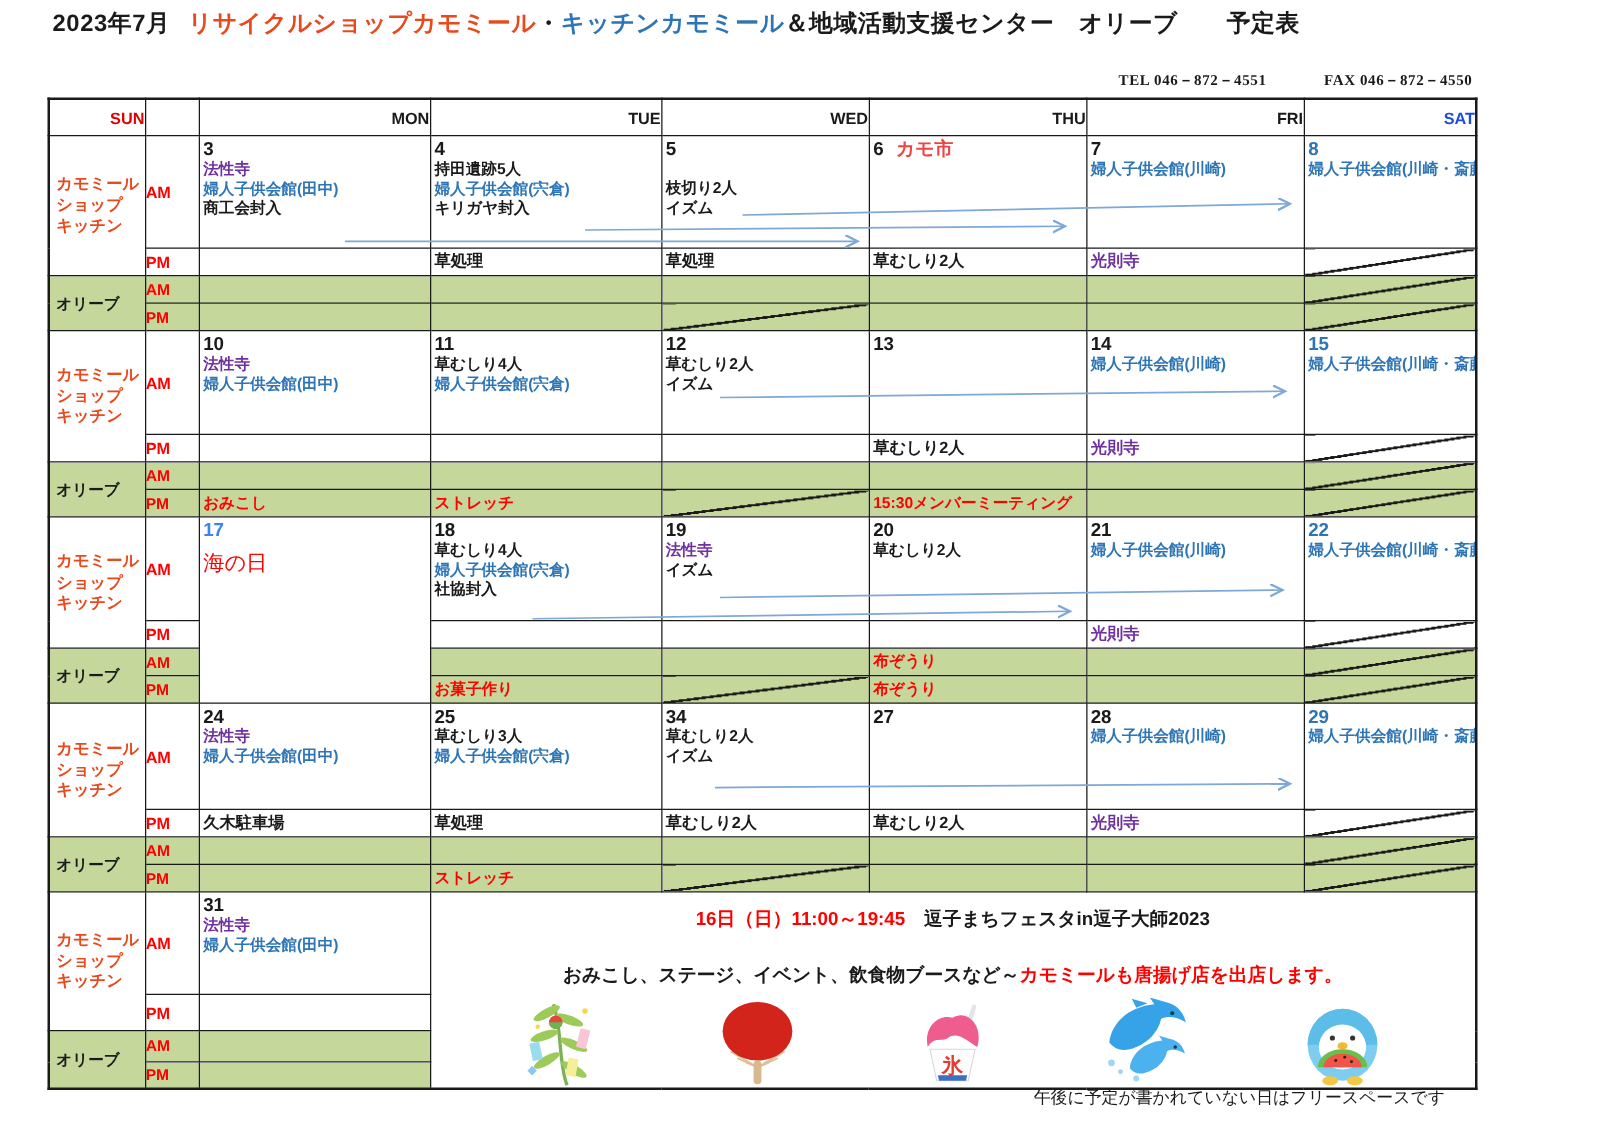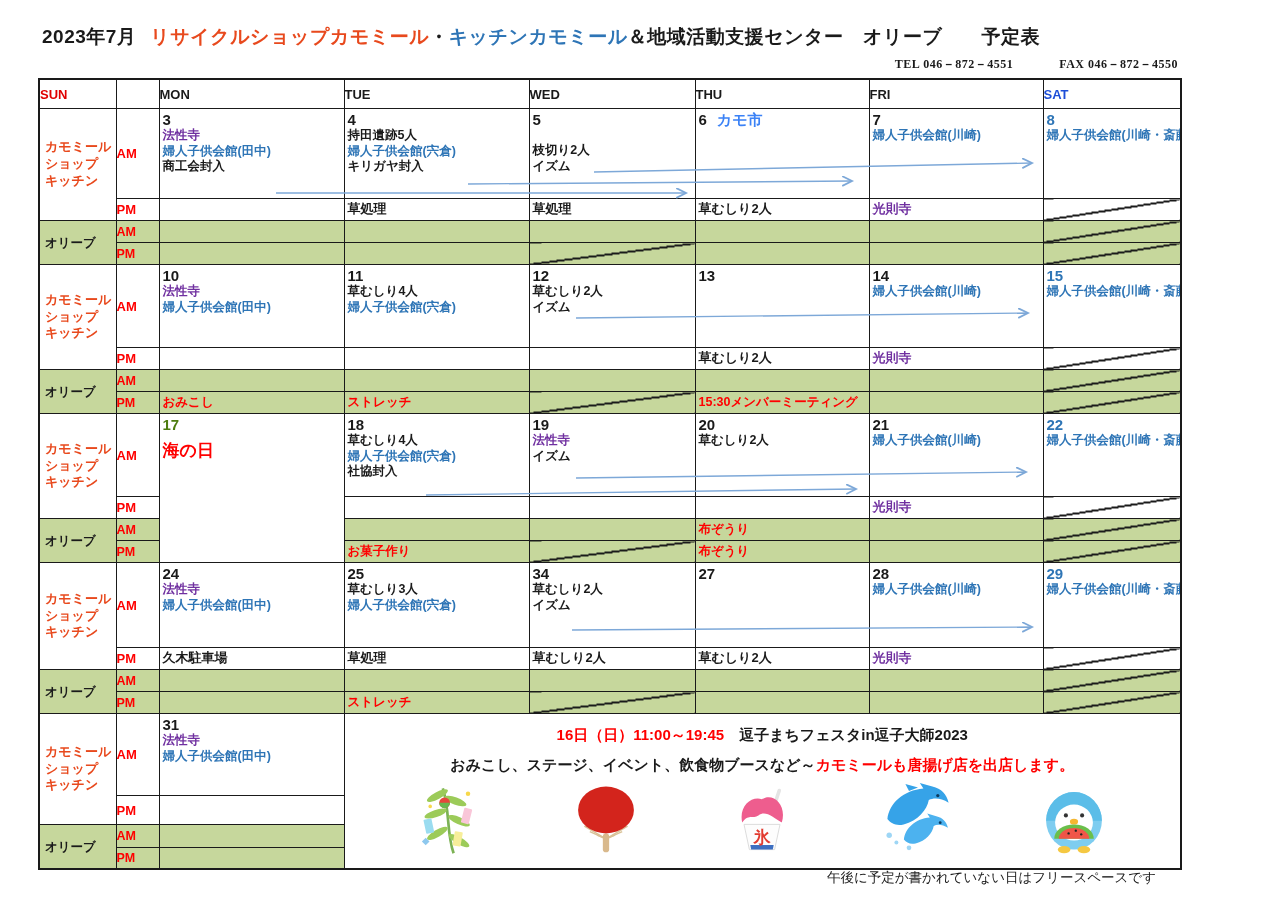--- a/index.html
+++ b/index.html
@@ -1,52 +1,52 @@
 <!DOCTYPE html>
 <html lang="ja"><head>
 <meta charset="utf-8">
 <style>
   html,body{margin:0;padding:0;}
   body{
     width:1280px;height:905px;background:#ffffff;position:relative;
     font-family:"Liberation Sans","DejaVu Sans",sans-serif;color:#1a1a1a;
     overflow:hidden;
   }
-  .title{position:absolute;left:42px;top:24px;font-size:19px;font-weight:bold;white-space:nowrap;letter-spacing:.5px;}
+  .title{position:absolute;left:42px;top:6px;font-size:19px;font-weight:bold;white-space:nowrap;letter-spacing:.5px;}
   .title .orange{color:#e8491d;}
   .title .tblue{color:#2e75b6;}
   .title .month{margin-right:14px;}
   .contact{position:absolute;top:56px;right:102px;font-size:12px;font-weight:bold;letter-spacing:.5px;white-space:nowrap;font-family:Liberation Serif, serif;}
   .contact .fax{margin-left:46px;}
 
   table.sched{position:absolute;left:38px;top:78px;width:1142px;border-collapse:collapse;table-layout:fixed;border:2px solid #1a1a1a;}
   td{border:1px solid #1a1a1a;vertical-align:top;padding:0 3px;overflow:hidden;font-weight:bold;}
-  tr.hdr td{text-align:left;vertical-align:middle;font-size:13px;padding:0;height:28px;}
+  tr.hdr td{text-align:right;vertical-align:middle;font-size:13px;padding:0;height:28px;}
   .sun{color:#e00000;}
   .satc{color:#1d4ed8;}
   .lbl{vertical-align:middle;font-size:13px;line-height:1.3;padding-left:5px;}
   .kamo{color:#e8491d;}
   .ampm{color:#ff0000;text-align:left;vertical-align:middle;font-size:13px;padding:0;}
   .date{font-size:15px;line-height:17px;padding-top:2px;}
   .satd{color:#2e75b6;}
   .ln{font-size:12.5px;line-height:15.5px;white-space:nowrap;}
   .sp{height:15px;}
   .purple{color:#7030a0;}
   .blue{color:#2e75b6;}
   .red{color:#ff0000;}
   .pmt{font-size:13px;line-height:20px;white-space:nowrap;}
   .g{background:#c6d79c;color:#ff0000;font-size:12.5px;line-height:20px;white-space:nowrap;}
   .oliveL{color:#1a1a1a;}
   .diag{background-image:linear-gradient(to bottom right,transparent calc(50% - 1px),#1a1a1a calc(50% - 1px),#1a1a1a calc(50% + 1px),transparent calc(50% + 1px));}
-  .holiday .date{color:#4d7c0f;}
-  .hname{color:#ff0000;font-size:17px;font-weight:bold;margin-top:6px;}
-  .badge{color:#3b82f6;font-size:15px;margin-left:10px;text-align:right;}
+  .holiday .date{color:#3b82f6;}
+  .hname{color:#ff0000;font-size:17px;font-weight:normal;margin-top:6px;}
+  .badge{color:#ef4444;font-size:15px;margin-left:10px;text-align:right;}
   td.fest{vertical-align:top;text-align:center;padding:0;}
   .fest1{font-size:15px;margin-top:12px;white-space:nowrap;}
-  .fest2{font-size:15px;margin-top:11px;white-space:nowrap;}
+  .fest2{font-size:15px;margin-top:26px;white-space:nowrap;}
   .decor{display:flex;justify-content:space-around;align-items:flex-end;margin-top:8px;padding:0 28px;}
   .decor svg{width:72px;height:72px;display:block;}
   .footer{position:absolute;top:869px;right:124px;font-size:13.5px;font-weight:normal;white-space:nowrap;}
   svg.arrows{position:absolute;left:0;top:0;width:1280px;height:905px;pointer-events:none;}
 </style>
 </head>
 <body>
 
 <div class="title">
   <span class="month">2023年7月</span><span class="orange">リサイクルショップカモミール</span><span>・</span><span class="tblue">キッチンカモミール</span><span>＆地域活動支援センター　オリーブ　　予定表</span>

